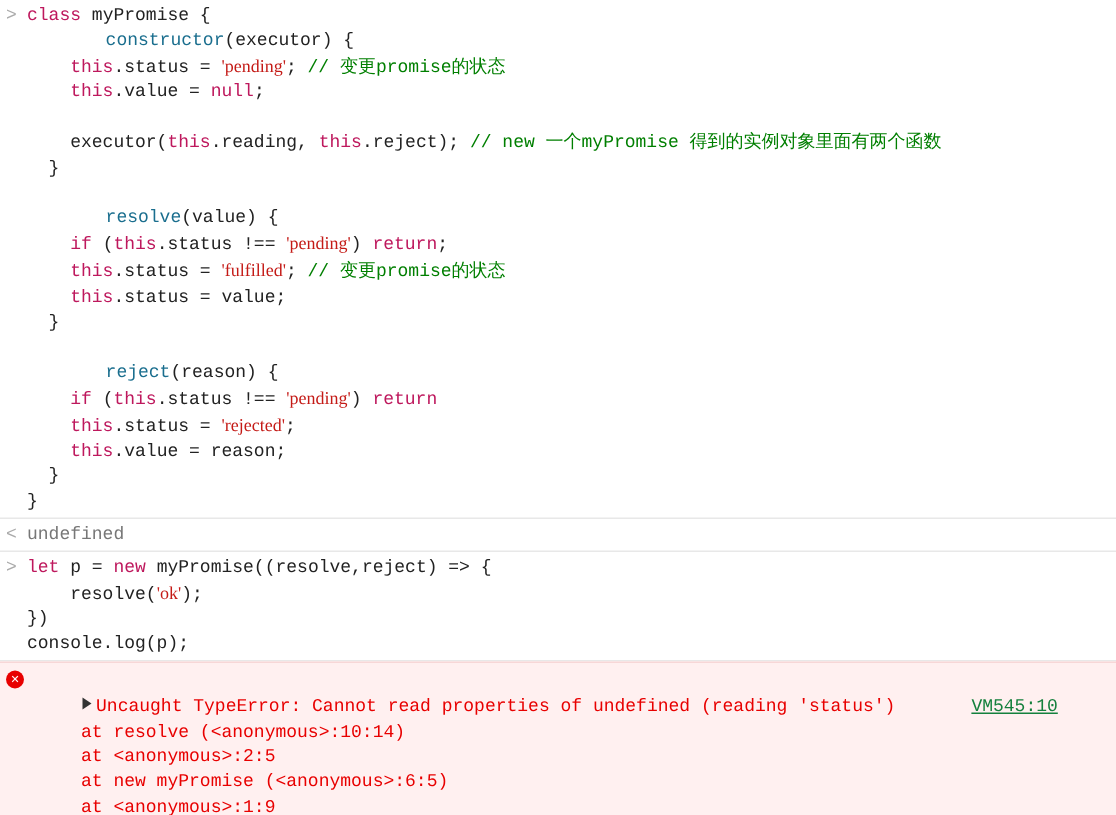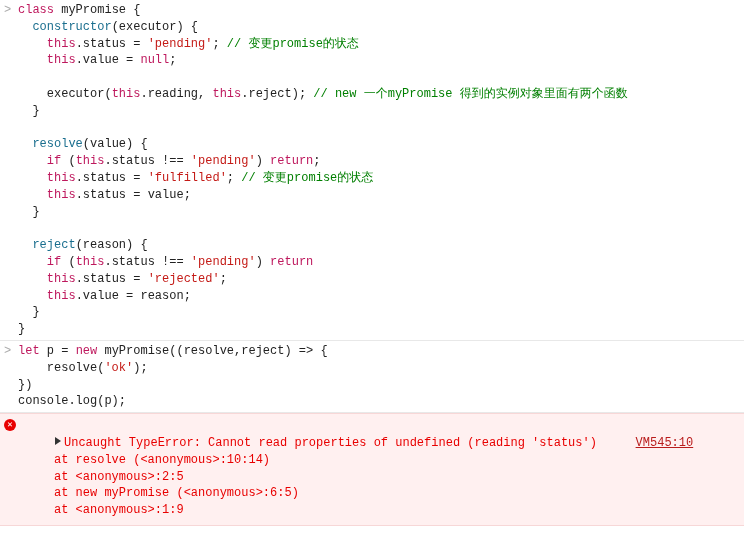--- a/index.html
+++ b/index.html
@@ -24,23 +24,23 @@
     vertical-align: top;
     user-select: none;
   }
   .code {
     display: inline-block;
     white-space: pre;
     vertical-align: top;
     width: 710px;
   }
   .kw { color: #be185d; } 
-  .str { color: #c41a16; } 
+  .str { color: #c41a16; font-family: Liberation Serif, serif; } 
   .comment { color: #007f00; } 
-  .def { color: #1a6e8e; }
+  .def { color: #1a6e8e; margin-left: 38px; }
   .undef { color: #777; }
   .error-entry {
     background: #fff0f0;
     border-top: 1px solid #f7d7d7;
     border-bottom: 1px solid #f7d7d7;
     padding: 4px 0 6px 4px;
   }
   .err-icon {
     width: 12px;
     height: 12px;
@@ -68,24 +68,24 @@
   }
   .err-body {
     display: inline-block;
     vertical-align: top;
     white-space: pre;
     color: #e80000;
     width: 690px;
     font-family: Liberation Mono, monospace;
   }
   .err-src {
-    color: #b91c1c;
+    color: #15803d;
     text-decoration: underline;
     float: right;
-    margin-right: 22px;
+    margin-right: 10px;
   }
   .stack { color: #e80000; }
 </style>
 </head>
 <body>
 
 <div id="console">
     <div class="entry"><span class="gutter">&gt;</span><span class="code"><span class="kw">class</span><span> myPromise {</span>
 <span>  </span><span class="def">constructor</span><span>(executor) {</span>
 <span>    </span><span class="kw">this</span><span>.status = </span><span class="str">'pending'</span><span>; </span><span class="comment">// 变更promise的状态</span>
@@ -99,20 +99,21 @@
 <span>    </span><span class="kw">this</span><span>.status = </span><span class="str">'fulfilled'</span><span>; </span><span class="comment">// 变更promise的状态</span>
 <span>    </span><span class="kw">this</span><span>.status = value;</span>
 <span>  }</span>
 <span></span>
 <span>  </span><span class="def">reject</span><span>(reason) {</span>
 <span>    </span><span class="kw">if</span><span> (</span><span class="kw">this</span><span>.status !== </span><span class="str">'pending'</span><span>) </span><span class="kw">return</span>
 <span>    </span><span class="kw">this</span><span>.status = </span><span class="str">'rejected'</span><span>;</span>
 <span>    </span><span class="kw">this</span><span>.value = reason;</span>
 <span>  }</span>
 <span>}</span></span></div>
+    <div class="entry"><span class="gutter">&lt;</span><span class="code"><span class="undef">undefined</span></span></div>
     <div class="entry"><span class="gutter">&gt;</span><span class="code"><span class="kw">let</span><span> p = </span><span class="kw">new</span><span> myPromise((resolve,reject) =&gt; {</span>
 <span>    resolve(</span><span class="str">'ok'</span><span>);</span>
 <span>})</span>
 <span>console.log(p);</span></span></div>
   </div>
 
 <div class="entry error-entry">
   <span class="err-icon">✕</span>
   <span class="err-body">
     <span class="arrow"></span><span>Uncaught TypeError: Cannot read properties of undefined (reading 'status')</span><span class="err-src">VM545:10</span>

